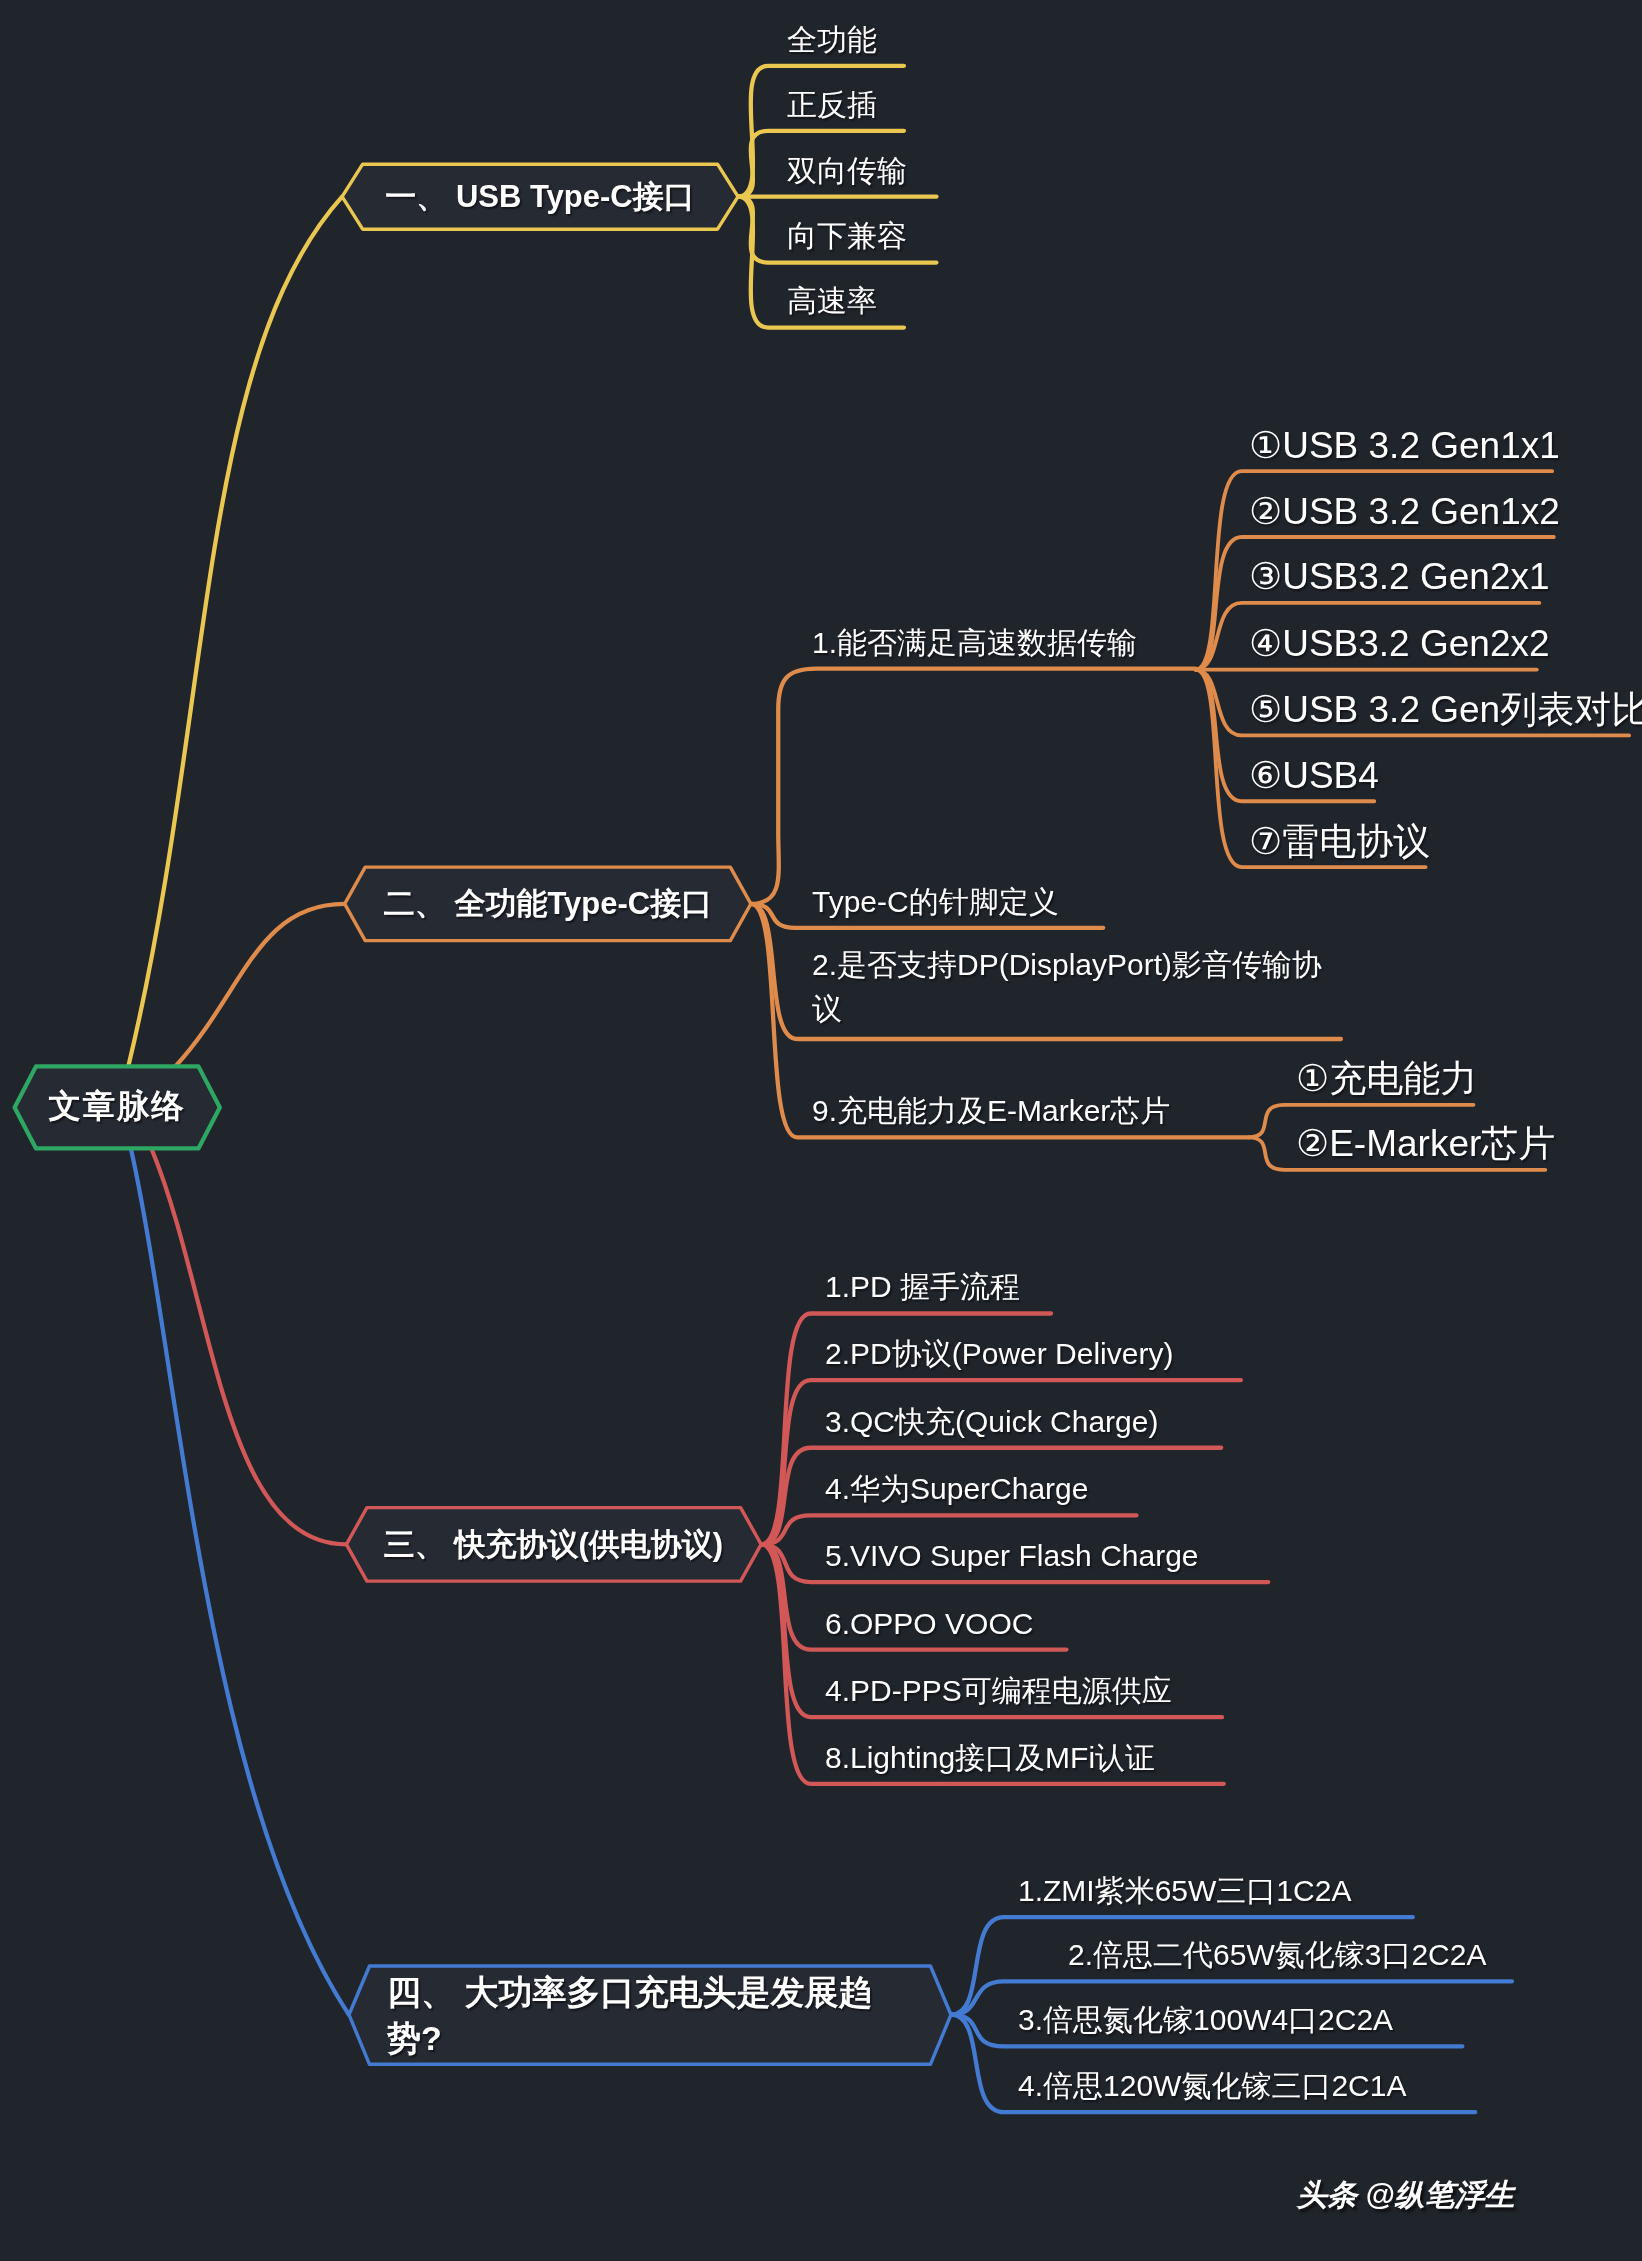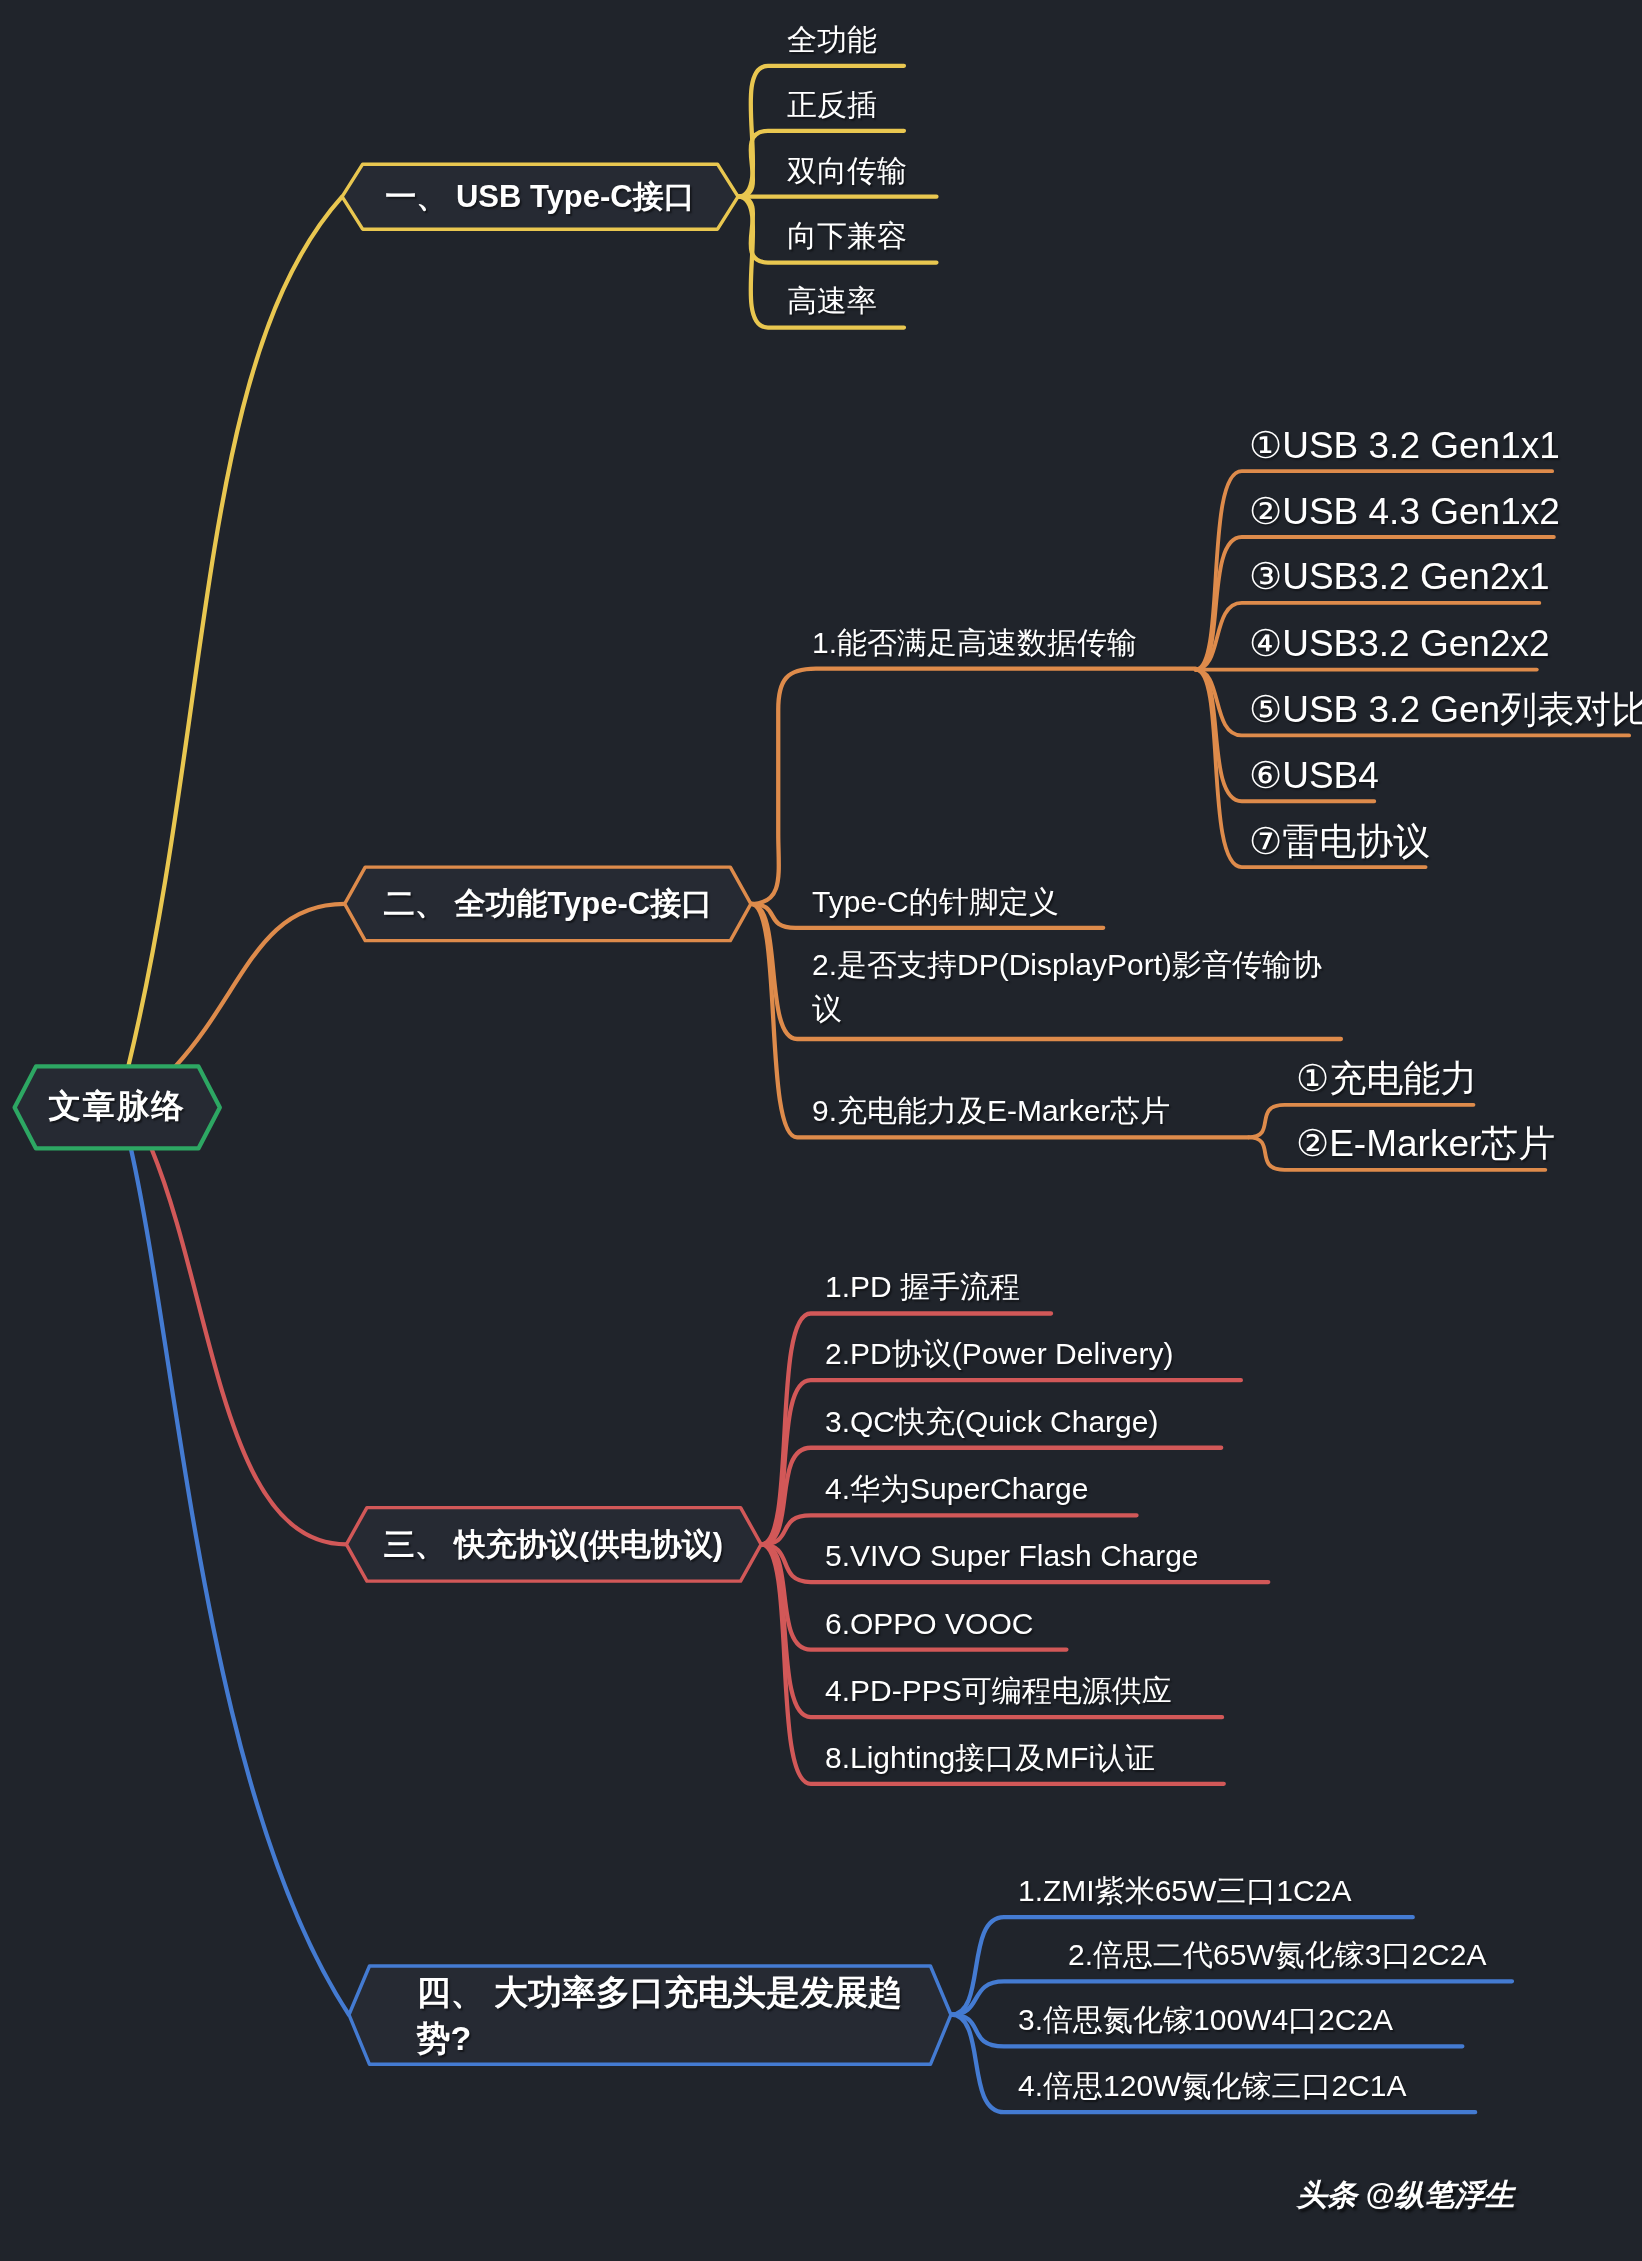--- a/index.html
+++ b/index.html
@@ -8,21 +8,21 @@
   #stage{position:absolute;left:0;top:0;width:1642px;height:2261px;}
   #wires{position:absolute;left:0;top:0;}
   .leaf{position:absolute;font-size:30px;line-height:39px;white-space:nowrap;
         text-shadow:1.7px 1.7px 1.7px rgba(0,0,0,.45);}
   .leaf.sm{font-size:37px;line-height:38px;}
   .leaf.wrap{white-space:normal;line-height:44px;}
   .hextitle{position:absolute;display:flex;align-items:center;justify-content:center;
         font-weight:700;font-size:31px;white-space:nowrap;
         text-shadow:1.7px 1.7px 1.7px rgba(0,0,0,.5);}
   .hextitle.root{font-size:32.5px;letter-spacing:1.7px;}
-  .hextitle.b4{justify-content:center;}
+  .hextitle.b4{justify-content:flex-start;}
   .hextitle.b4 .inner{display:block;white-space:normal;width:505px;margin-left:38px;
         font-size:34px;line-height:46px;}
   .watermark{position:absolute;font-weight:700;font-size:30px;white-space:nowrap;
         text-shadow:2.6px 3.4px 2.6px rgba(0,0,0,.65);font-style:italic;}
 </style>
 </head>
 <body style="background: rgb(32, 36, 43);">
 
 <div id="stage">
 
@@ -73,21 +73,21 @@
   <div class="hextitle" style="left:342px;top:164px;width:396px;height:65px">一、 USB Type-C接口</div>
   <div class="leaf" style="left:787px;top:19.7px">全功能</div>
   <div class="leaf" style="left:787px;top:85px">正反插</div>
   <div class="leaf" style="left:787px;top:151px">双向传输</div>
   <div class="leaf" style="left:787px;top:216px">向下兼容</div>
   <div class="leaf" style="left:787px;top:281px">高速率</div>
 
   <div class="hextitle" style="left:345px;top:867px;width:406px;height:74px">二、 全功能Type-C接口</div>
   <div class="leaf" style="left:812px;top:623px">1.能否满足高速数据传输</div>
   <div class="leaf sm" style="left:1249px;top:427px">①USB 3.2 Gen1x1</div>
-  <div class="leaf sm" style="left:1249px;top:493px">②USB 4.3 Gen1x2</div>
+  <div class="leaf sm" style="left:1249px;top:493px">②USB 3.2 Gen1x2</div>
   <div class="leaf sm" style="left:1249px;top:558px">③USB3.2 Gen2x1</div>
   <div class="leaf sm" style="left:1249px;top:625px">④USB3.2 Gen2x2</div>
   <div class="leaf sm" style="left:1249px;top:691px">⑤USB 3.2 Gen列表对比</div>
   <div class="leaf sm" style="left:1249px;top:757px">⑥USB4</div>
   <div class="leaf sm" style="left:1249px;top:823px">⑦雷电协议</div>
   <div class="leaf" style="left:812px;top:882px">Type-C的针脚定义</div>
   <div class="leaf wrap" style="left:812px;top:943px;width:523px">2.是否支持DP(DisplayPort)影音传输协议</div>
   <div class="leaf" style="left:812px;top:1091px">9.充电能力及E-Marker芯片</div>
   <div class="leaf sm" style="left:1296px;top:1060px">①充电能力</div>
   <div class="leaf sm" style="left:1296px;top:1125px">②E-Marker芯片</div>

